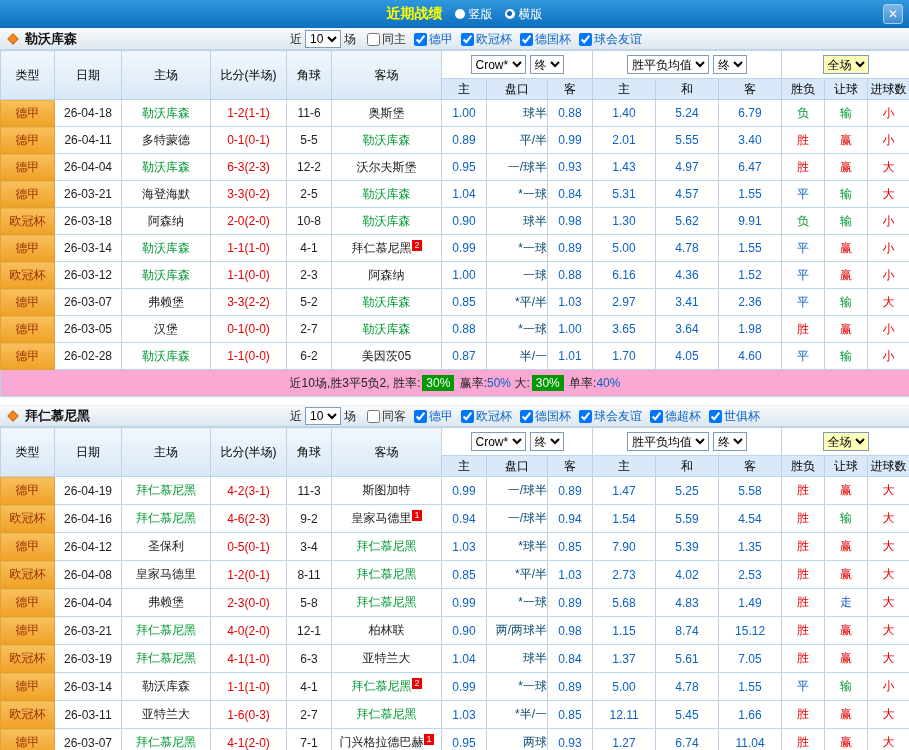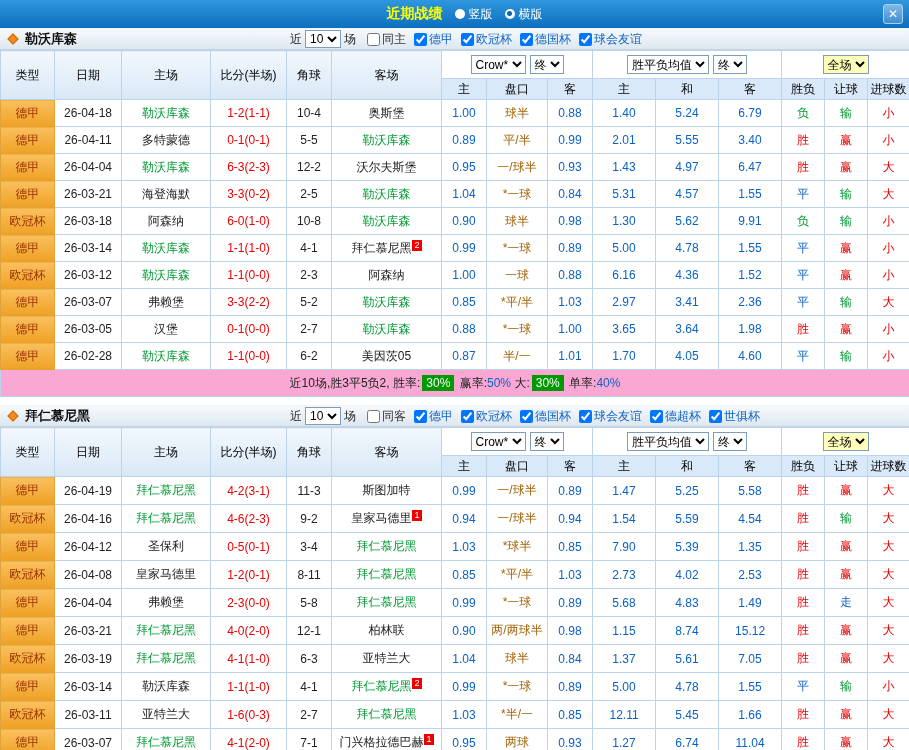--- a/index.html
+++ b/index.html
@@ -62,21 +62,21 @@
   .selcell { background:#fff; height:28px; }
   .selcell select { margin:0 2px; height:19px; font-size:12px; border:1px solid #7f9db9; background:#fff; }
   .yellowsel { background:#ffffbb !important; }
   .h2 th { background:#d9e9f9; font-weight:normal; color:#000; height:21px; }
   .sec0 tbody td { height:27px; }
   .sec1 tbody td { height:28px; }
   td.type { background:linear-gradient(#f9c05e,#efa126); color:#9a3000; border-color:#e0a339; }
   td.date, td.corner { color:#222; }
   td.score { color:#e60000; }
   td.odd { color:#0b62c4; }
-  td.hcap { color:#a16207; }
+  td.hcap { color:#0c4a6e;text-align:right; }
   td.team { color:#222; }
   td.team.focus { color:#009933; }
   .badge {
     display:inline-block; background:#ee0000; color:#fff; font-size:9px;
     line-height:11px; height:11px; padding:0 2px; vertical-align:top; margin-left:1px;
   }
   .summary-row td { height:25px; color:#222; background:#f9a8d4; }
   .gbadge { background:#009900; color:#fff; padding:1px 4px; margin:0 2px; }
   .bluetext { color:#0b62c4; }
 </style>
@@ -164,21 +164,21 @@
             <th>让球</th>
             <th>进球数</th>
           </tr>
         </thead>
         <tbody>
           <tr>
             <td class="type">德甲</td>
             <td class="date">26-04-18</td>
             <td class="team focus">勒沃库森</td>
             <td class="score">1-2(1-1)</td>
-            <td class="corner">10-4</td>
+            <td class="corner">11-6</td>
             <td class="team">奥斯堡</td>
             <td class="odd">1.00</td>
             <td class="hcap">球半</td>
             <td class="odd">0.88</td>
             <td class="odd">1.40</td>
             <td class="odd">5.24</td>
             <td class="odd">6.79</td>
             <td style="color:#009933">负</td>
             <td style="color:#009933">输</td>
             <td style="color:#e60000">小</td>
@@ -231,21 +231,21 @@
             <td class="odd">4.57</td>
             <td class="odd">1.55</td>
             <td style="color:#0b62c4">平</td>
             <td style="color:#009933">输</td>
             <td style="color:#e60000">大</td>
           </tr>
           <tr>
             <td class="type">欧冠杯</td>
             <td class="date">26-03-18</td>
             <td class="team">阿森纳</td>
-            <td class="score">6-0(1-0)</td>
+            <td class="score">2-0(2-0)</td>
             <td class="corner">10-8</td>
             <td class="team focus">勒沃库森</td>
             <td class="odd">0.90</td>
             <td class="hcap">球半</td>
             <td class="odd">0.98</td>
             <td class="odd">1.30</td>
             <td class="odd">5.62</td>
             <td class="odd">9.91</td>
             <td style="color:#009933">负</td>
             <td style="color:#009933">输</td>

